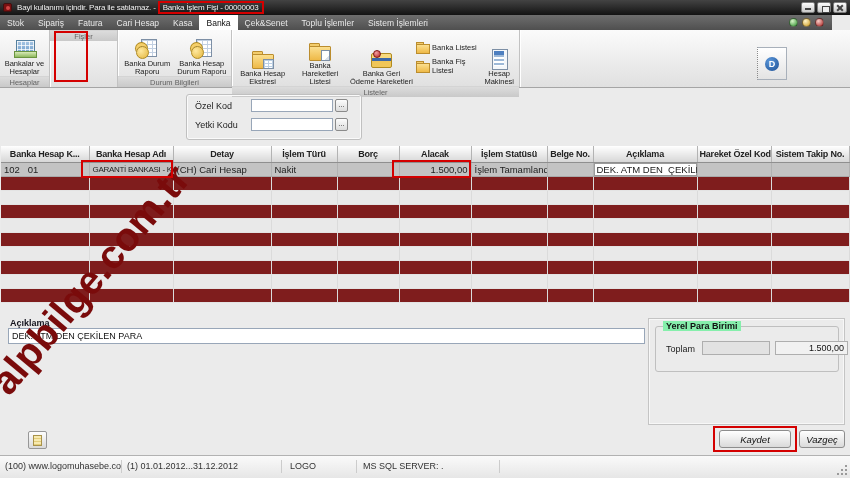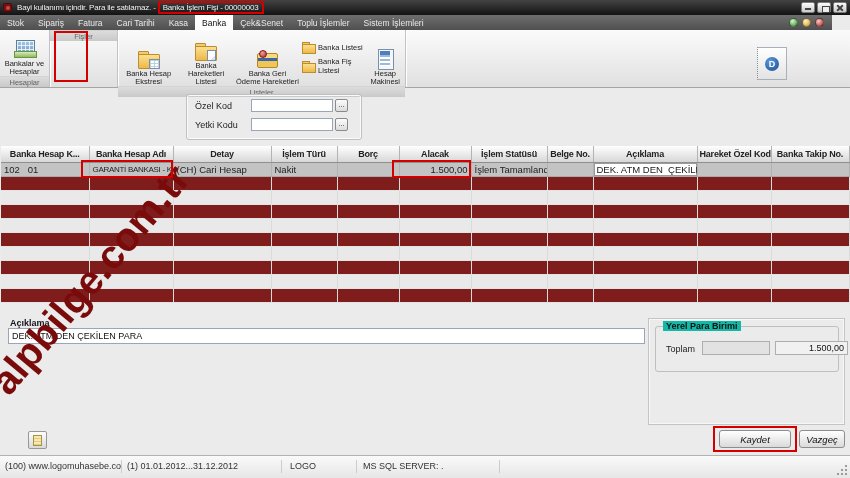--- a/index.html
+++ b/index.html
@@ -124,21 +124,21 @@
   .grid-table td.edit { background:#fff !important; box-shadow:inset 0 0 0 1px #9a9a9a; }
   .grid-table td.bankname { font-size:8px; letter-spacing:-0.3px; }
 
   
   .aciklama-label { position:absolute; left:10px; top:318px; font-size:9px; font-weight:bold; color:#14141e; }
   .aciklama-input { position:absolute; left:8px; top:328px; width:637px; height:16px;
     background:#fff; border:1px solid #98a6b8; font-size:9px; padding:0 3px; color:#111; font-family:"Liberation Sans",sans-serif; }
   .rpanel { position:absolute; left:648px; top:318px; width:197px; height:107px;
     border:1px solid #c4c4c4; box-shadow:inset 0 0 0 1px #f7f7f7; background:#ebebeb; }
   .ypb { position:absolute; left:6px; top:7px; width:184px; height:46px; border:1px solid #bfbfbf; border-radius:3px; }
-  .ypb-caption { position:absolute; left:7px; top:-6px; background:#14b8a6; padding:0 3px; font-weight:bold; font-size:9px; color:#111; }
+  .ypb-caption { position:absolute; left:7px; top:-6px; background:#86efac; padding:0 3px; font-weight:bold; font-size:9px; color:#111; }
   .toplam-label { position:absolute; left:10px; top:17px; font-size:9px; color:#222; }
   .tfield1 { position:absolute; left:46px; top:14px; width:68px; height:14px; background:#e2e2e2; border:1px solid #aeaeae; }
   .tfield2 { position:absolute; left:119px; top:14px; width:73px; height:14px; background:#f1f1f1; border:1px solid #aeaeae;
     text-align:right; font-size:9px; line-height:12px; padding:0 3px; color:#111; }
 
   .btn { position:absolute; height:18px; background:linear-gradient(#ffffff,#dadada);
     border:1px solid #8d8d8d; border-radius:3px; font-size:9.5px; color:#111;
     display:flex; align-items:center; justify-content:center; cursor:default;font-style:italic; }
   #btn-kaydet { left:719px; top:430px; width:72px; }
   #btn-vazgec { left:799px; top:430px; width:46px; }
@@ -187,21 +187,21 @@
       <span class="wb wb-min"></span>
       <span class="wb wb-restore"></span>
       <span class="wb wb-close"></span>
     </span>
   </div>
 
   <div class="menubar">
     <span class="menu-item">Stok</span>
     <span class="menu-item">Sipariş</span>
     <span class="menu-item">Fatura</span>
-    <span class="menu-item">Cari Tarihi</span>
+    <span class="menu-item">Cari Hesap</span>
     <span class="menu-item">Kasa</span>
     <span class="menu-item active">Banka</span>
     <span class="menu-item">Çek&amp;Senet</span>
     <span class="menu-item">Toplu İşlemler</span>
     <span class="menu-item">Sistem İşlemleri</span>
     <span class="orbs">
       <span class="orb orb-green"></span>
       <span class="orb orb-yellow"></span>
       <span class="orb orb-red"></span>
     </span>
@@ -215,20 +215,33 @@
           <span>Bankalar ve Hesaplar</span>
         </div>
       </div>
       <div class="rgroup-label">Hesaplar</div>
     </div>
 
     <div class="rgroup" style="width:68px">
       <div class="rgroup-label">Fişler</div>
     </div>
 
+    <div class="rgroup" style="width:114px">
+      <div class="rbtns">
+        <div class="rbtn" style="flex:1">
+          <span class="ico i-report"></span>
+          <span>Banka Durum Raporu</span>
+        </div>
+        <div class="rbtn" style="flex:1">
+          <span class="ico i-report"></span>
+          <span>Banka Hesap Durum Raporu</span>
+        </div>
+      </div>
+      <div class="rgroup-label">Durum Bilgileri</div>
+    </div>
 
     <div class="rgroup" style="width:288px">
       <div class="rbtns">
         <div class="rbtn" style="width:58px">
           <span class="ico i-folder">
               <i class="ov ov-grid"></i>
             </span>
           <span>Banka Hesap Ekstresi</span>
         </div>
         <div class="rbtn" style="width:58px">
@@ -292,21 +305,21 @@
         <th>Banka Hesap K...</th>
         <th>Banka Hesap Adı</th>
         <th>Detay</th>
         <th>İşlem Türü</th>
         <th>Borç</th>
         <th>Alacak</th>
         <th>İşlem Statüsü</th>
         <th>Belge No.</th>
         <th>Açıklama</th>
         <th>Hareket Özel Kodu</th>
-        <th>Banka Takip No.</th>
+        <th>Sistem Takip No.</th>
       </tr>
     </thead>
     <tbody>
       <tr class="sel">
         <td>102   01</td>
         <td class="bankname">GARANTİ BANKASI - KADIKÖY</td>
         <td>(CH) Cari Hesap</td>
         <td>Nakit</td>
         <td class="num"></td>
         <td class="num">1.500,00</td>

